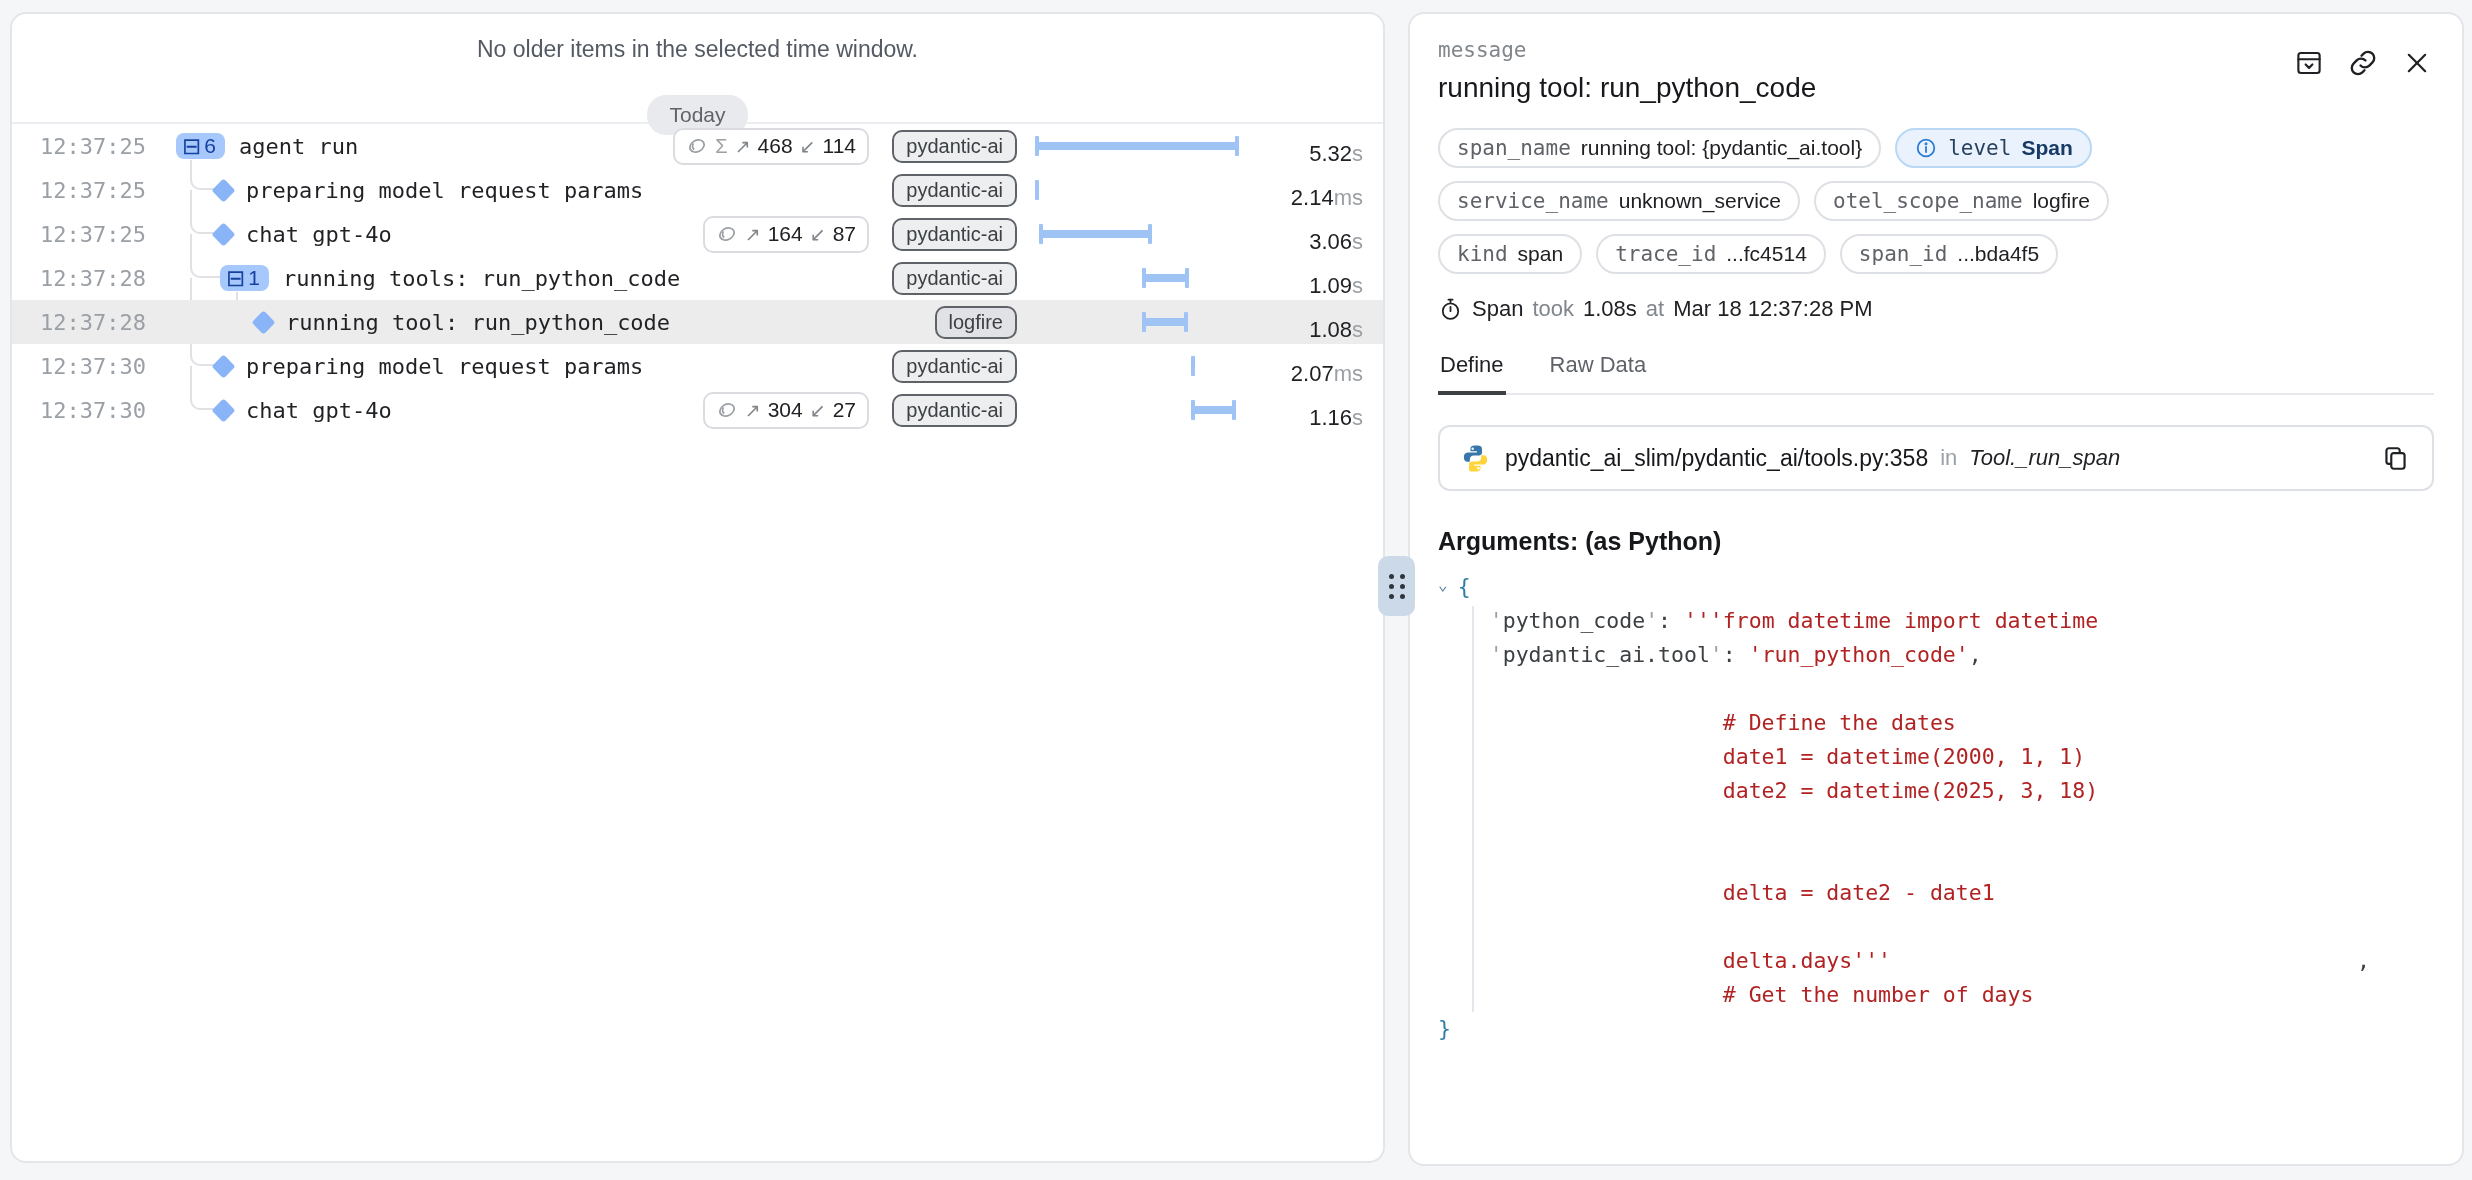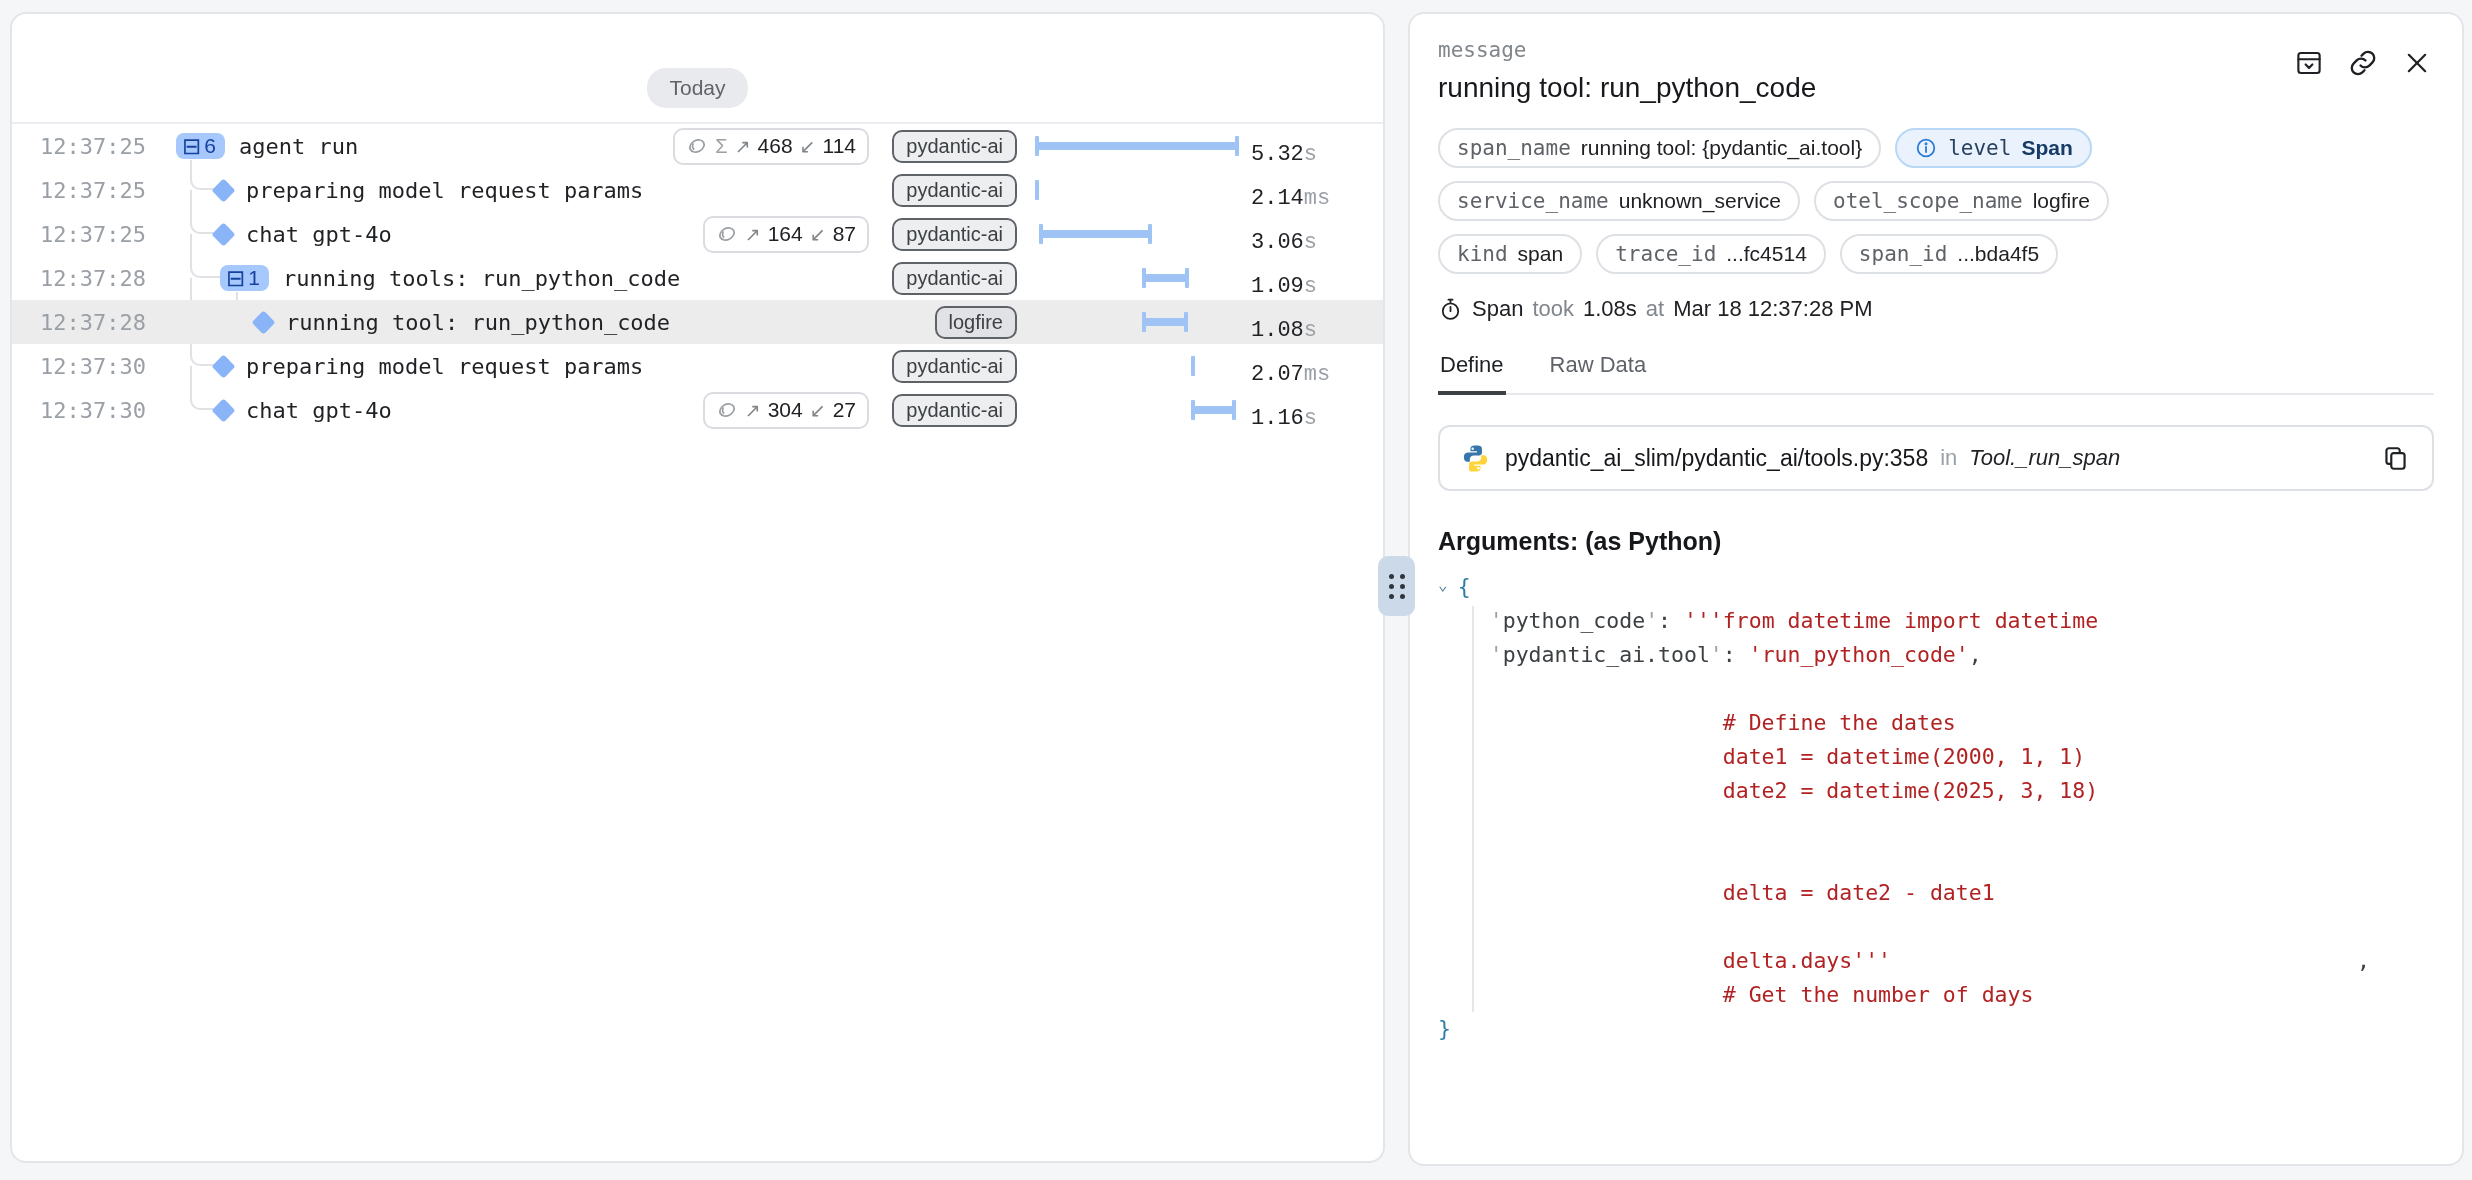--- a/index.html
+++ b/index.html
@@ -44,22 +44,22 @@
 
   .tag-col { flex:none; width:138px; display:flex; justify-content:flex-end; margin-left:10px; }
   .tag { display:inline-block; background:#eceef0; border:2px solid #5f6368; border-radius:10px;
          padding:3px 12px; font-size:20px; color:#3c4043; }
   .row.sel .tag { background:#e0e2e5; }
 
   .timeline { flex:none; position:relative; width:208px; height:20px; margin-left:18px; }
   .timeline .cap { position:absolute; top:0; width:4px; height:20px; background:#a0c3f5; border-radius:1px; }
   .timeline .mid { position:absolute; top:6px; height:8px; background:#a0c3f5; }
 
-  .dur { flex:none; width:112px; margin:16px 20px 0 8px; text-align:left;
-         font-family:Liberation Mono, monospace; font-size:22px; white-space:nowrap; }
+  .dur { flex:none; width:112px; margin:16px 20px 0 8px; text-align:right;
+         font-family:Liberation Sans, sans-serif; font-size:22px; white-space:nowrap; }
   .dur b { font-weight:400; color:#202124; }
   .dur u { text-decoration:none; color:#9aa0a6; }
 
   
   .grip { position:absolute; left:1378px; top:556px; width:37px; height:60px; background:#ccd9e9;
           border-radius:10px; display:grid; grid-template-columns:repeat(2,5px); grid-template-rows:repeat(3,5px);
           gap:5px 6px; place-content:center; cursor:col-resize; z-index:5; }
   .grip i { width:5px; height:5px; border-radius:50%; background:#30343b; }
 
   
@@ -112,21 +112,21 @@
   .tk-str { color:#b22222; }
   .tk-pln { color:#3c4043; }
 </style>
 </head>
 <body>
 
 <div class="page">
 
   <div class="card card-left">
     <div class="lp-head">
-      <br>
+      <div class="empty-msg">No older items in the selected time window.</div><br>
       <button class="today-btn">Today</button>
     </div>
 
     <div class="rows">
 
       <div class="elbow" style="left:178px;top:36px;width:26px;height:30px;"></div>
       <div class="elbow" style="left:178px;top:66px;width:26px;height:44px;"></div>
       <div class="elbow" style="left:178px;top:110px;width:30px;height:44px;"></div>
       <div class="elbow" style="left:178px;top:154px;width:26px;height:88px;"></div>
       <div class="elbow" style="left:178px;top:242px;width:26px;height:44px;"></div>

